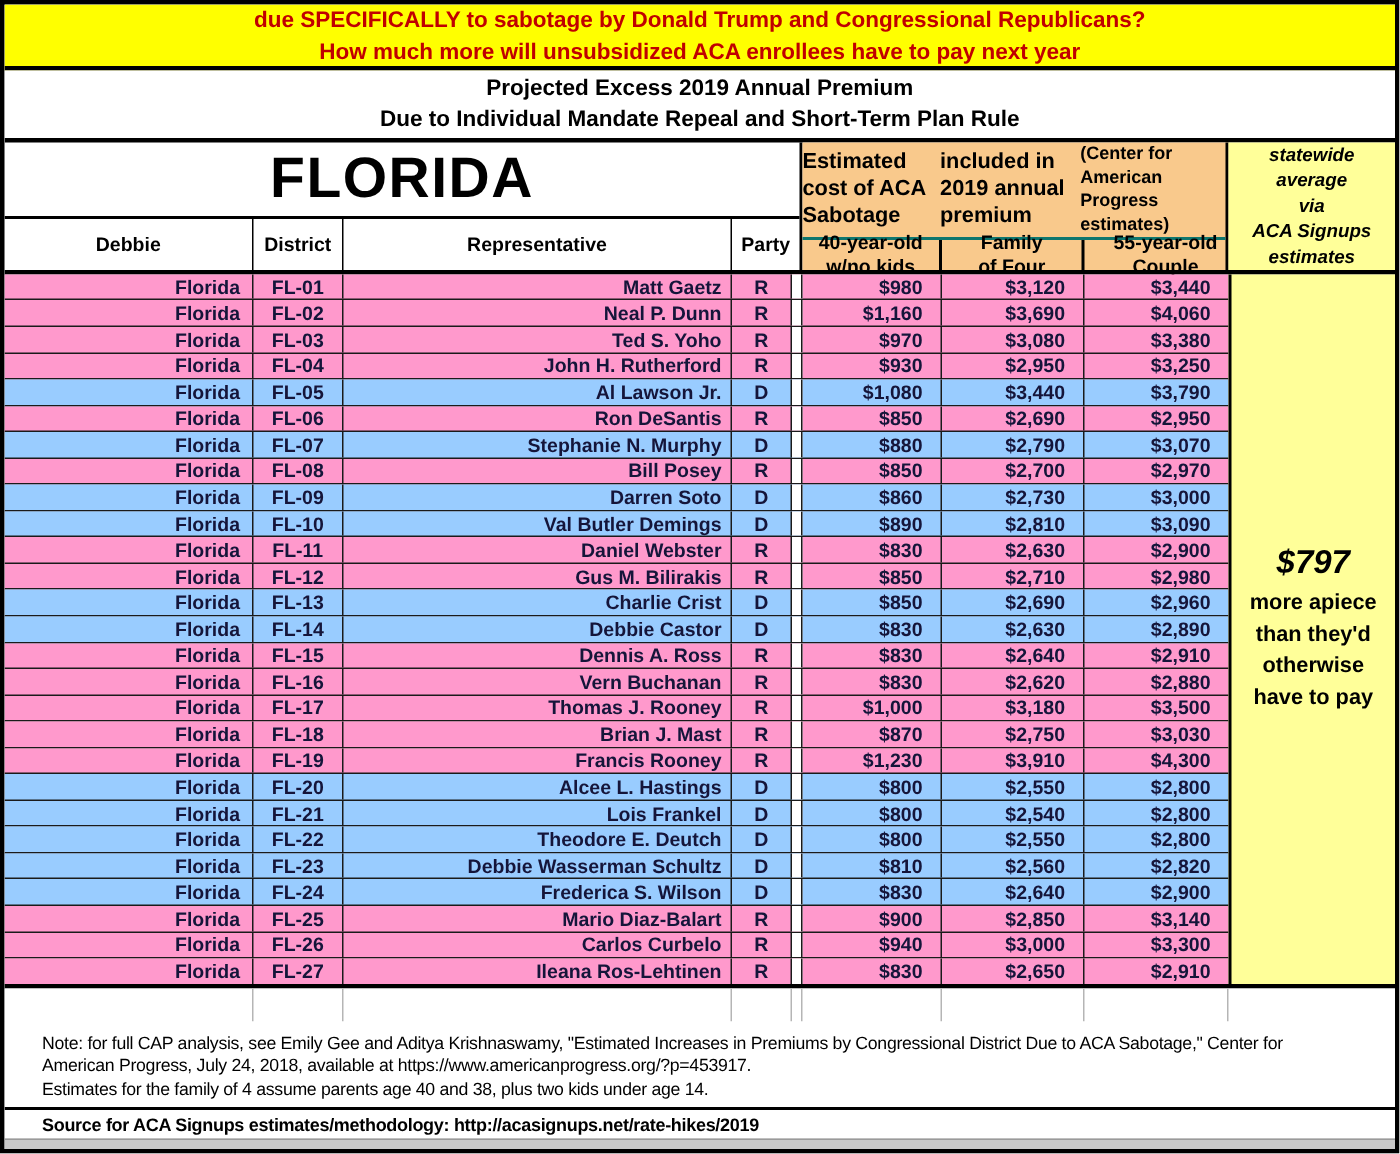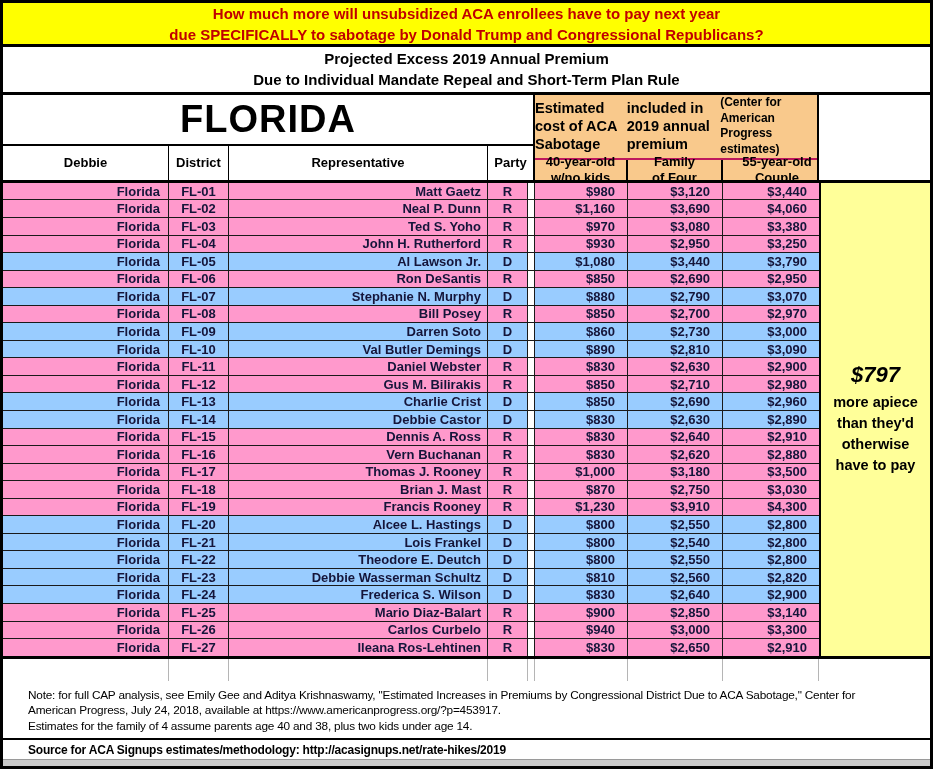--- a/index.html
+++ b/index.html
@@ -30,21 +30,21 @@
   .colheads{ height:34px; display:flex; }
   .ch{ display:flex; align-items:center; justify-content:center;
        font-weight:bold; font-size:13px; border-right:1px solid #000; }
   .ch:last-child{ border-right:none; }
   .ch-state{ width:166px; } .ch-district{ width:60px; } .ch-rep{ width:259px; } .ch-party{ flex:1; }
 
   .hb-mid{ width:284px; background:#F9C98C; display:flex; flex-direction:column; border-right:2px solid #000; }
   .cap-header{ flex:1; display:flex; justify-content:center; align-items:center; }
   .cap-header .cl{ font-weight:bold; font-size:14.5px; line-height:1.25; }
   .cap-header .cl3{ font-weight:bold; font-size:12px; line-height:1.3; }
-  .subheads{ height:22px; display:flex; border-top:2px solid #be185d;text-align:center; }
+  .subheads{ height:22px; display:flex; border-top:2px solid #0f766e;text-align:center; }
   .sh{ display:flex; flex-direction:column; align-items:center; justify-content:center;
        font-weight:bold; font-size:13px; line-height:1.25; border-right:2px solid #000; }
   .sh:last-child{ border-right:none;padding-left:14px; }
   .sh1{ width:93px; } .sh2{ width:95px; } .sh3{ flex:1; }
 
   .hb-right{ width:111px; background:#FFFF99; border-left:0;
              display:flex; flex-direction:column; justify-content:center; align-items:center; }
   .hb-right .swl{ font-weight:bold; font-style:italic; font-size:12.5px; line-height:1.35; text-align:center; }
 
   
@@ -81,22 +81,22 @@
                padding-left:25px; background:#fff; }
   .source-row span{ font-weight:bold; font-size:12px; letter-spacing:-0.2px; }
   .gray-strip{ height:7px; background:#c9c9c9; border-top:1px solid #9a9a9a; }
 </style>
 </head>
 <body>
 
 <div id="app">
 
   <div class="banner">
+    <div class="bl">due SPECIFICALLY to sabotage by Donald Trump and Congressional Republicans?</div>
     <div class="bl">How much more will unsubsidized ACA enrollees have to pay next year</div>
-    <div class="bl">due SPECIFICALLY to sabotage by Donald Trump and Congressional Republicans?</div>
   </div>
 
   <div class="subtitle">
     <div class="sl">Projected Excess 2019 Annual Premium</div>
     <div class="sl">Due to Individual Mandate Repeal and Short-Term Plan Rule</div>
   </div>
 
   <div class="header-block">
     <div class="hb-left">
       <div class="florida">FLORIDA</div>
@@ -121,20 +121,27 @@
         <div class="sh sh2">
           <span>Family</span>
           <span>of Four</span>
         </div>
         <div class="sh sh3">
           <span>55-year-old</span>
           <span>Couple</span>
         </div>
       </div>
     </div>
+    <div class="hb-right">
+      <div class="swl">statewide</div>
+      <div class="swl">average</div>
+      <div class="swl">via</div>
+      <div class="swl">ACA Signups</div>
+      <div class="swl">estimates</div>
+    </div>
   </div>
 
   <div class="data-area">
     <div class="table-rows">
         <div class="trow" style="background: rgb(255, 153, 204);">
           <div class="c c-state">Florida</div>
           <div class="c c-district">FL-01</div>
           <div class="c c-rep">Matt Gaetz</div>
           <div class="c c-party">R</div>
           <div class="c c-gap"></div>

